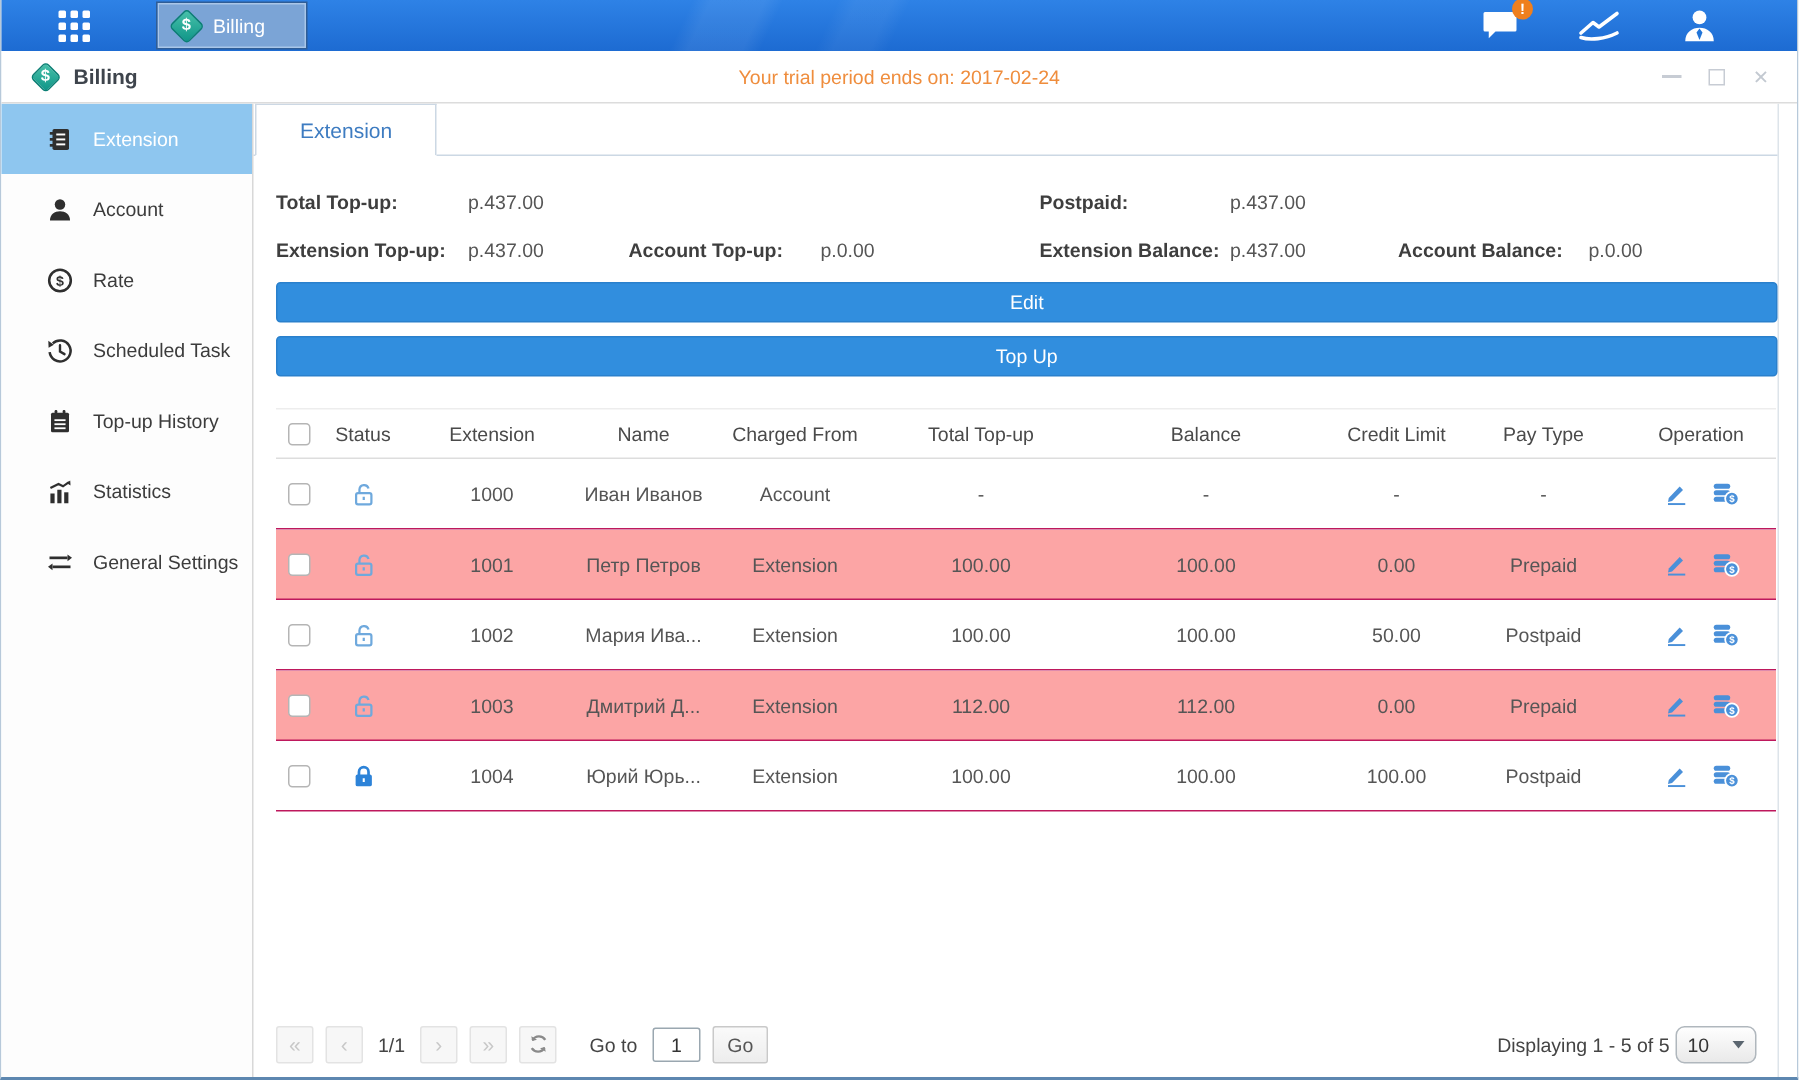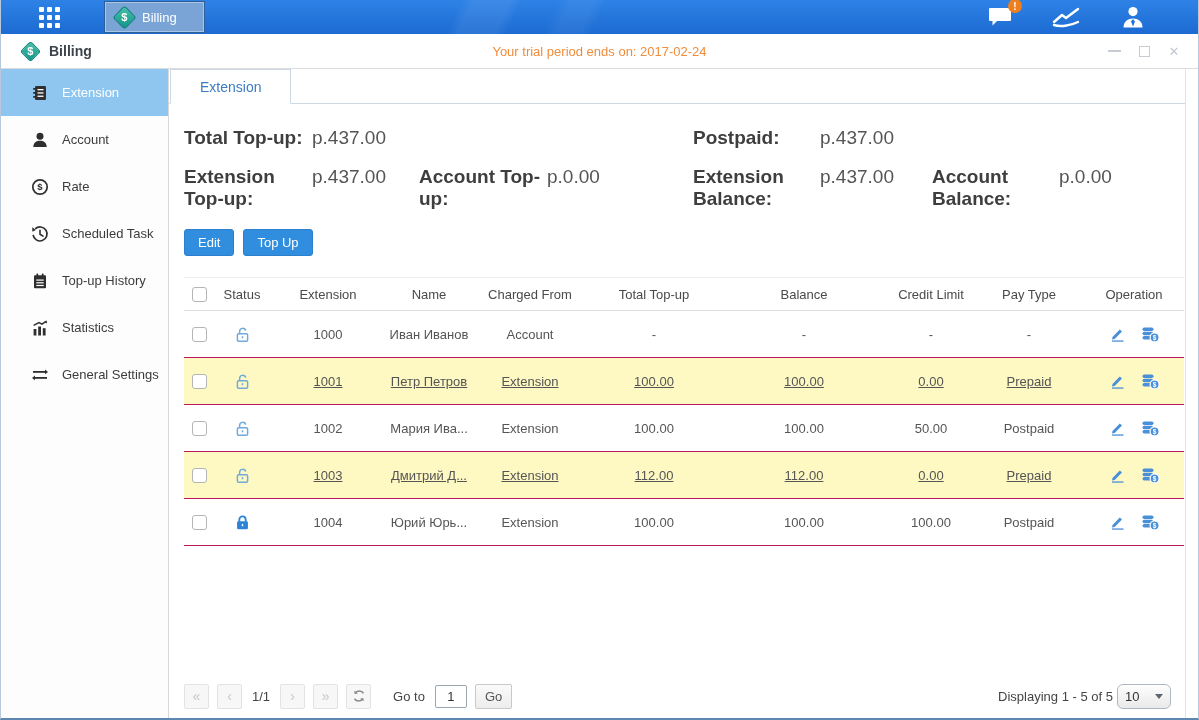--- a/index.html
+++ b/index.html
@@ -44,33 +44,33 @@
 
   .content { flex:1; display:flex; flex-direction:column; min-width:0; border-right:1px solid #dde4ea; margin-right:12px; }
 
   
   .tabbar { height:35px; flex:0 0 35px; border-bottom:1px solid #ccd8e4; display:flex; align-items:flex-end; padding-left:1px; }
   .tab { height:35px; margin-bottom:-1px; background:#fff; border:1px solid #ccd8e4; border-bottom:1px solid #fff;
     padding:0 29px; display:flex; align-items:center; color:#3e7cc1; font-size:14px; cursor:pointer; }
 
   
   .main { flex:1; display:flex; flex-direction:column; padding:0 0 0 15px; min-height:0; }
-  .summary { margin-top:23px; display:grid; grid-template-columns:128px 107px 128px 146px 127px 112px 127px auto; row-gap:17px; font-size:19px; }
+  .summary { margin-top:23px; display:grid; grid-template-columns:128px 107px 128px 146px 127px 112px 127px auto; row-gap:17px; font-size:13px; }
   .sum-label { font-weight:bold; color:#3e3e3e; }
   .sum-value { color:#555; }
 
-  .actions { margin-top:19px; display:flex; gap:9px; }
+  .actions { margin-top:14px; display:flex; gap:9px;flex-direction:column; }
   .btn-primary { height:27px; padding:0 13px; background:#318ede; border:1px solid #2a80cc; border-radius:3px;
     color:#fff; font-size:13px; font-family:inherit; cursor:pointer; }
 
   
   .grid { margin-top:21px; width:100%; max-width:1000px; border-collapse:collapse; table-layout:fixed; }
   .grid th { height:33px; font-size:13px; font-weight:normal; color:#4a4a4a; border-top:1px solid #ededed; border-bottom:1px solid #dddddd; text-align:center; }
   .grid td { height:47px; font-size:13px; color:#555; border-bottom:1px solid #be185d; text-align:center; overflow:hidden; white-space:nowrap; text-overflow:ellipsis; }
-  .grid tr.striped td { background:#fef9c3;text-decoration:underline; }
+  .grid tr.striped td { background:#fca5a5; }
   .checkbox { width:15px; height:15px; border:1px solid #b5b5b5; border-radius:3px; background:#fff; margin:0 auto; cursor:pointer; }
   .op-cell { display:flex; align-items:center; justify-content:center; gap:15px; }
   .op-cell svg { cursor:pointer; }
   .lock { display:inline-flex; vertical-align:middle; }
 
   
   .spacer { flex:1; }
   .footer { flex:0 0 26px; margin:0 14px 9px 0; display:flex; align-items:center; font-size:13px; color:#444; }
   .pg-btn { width:25px; height:25px; background:#f7f7f7; border:1px solid #e3e3e3; border-radius:2px; display:flex; align-items:center; justify-content:center; color:#c8c8c8; font-size:14px; cursor:pointer; margin-right:8px; }
   .pg-text { margin:0 10px 0 2px; color:#444; }

